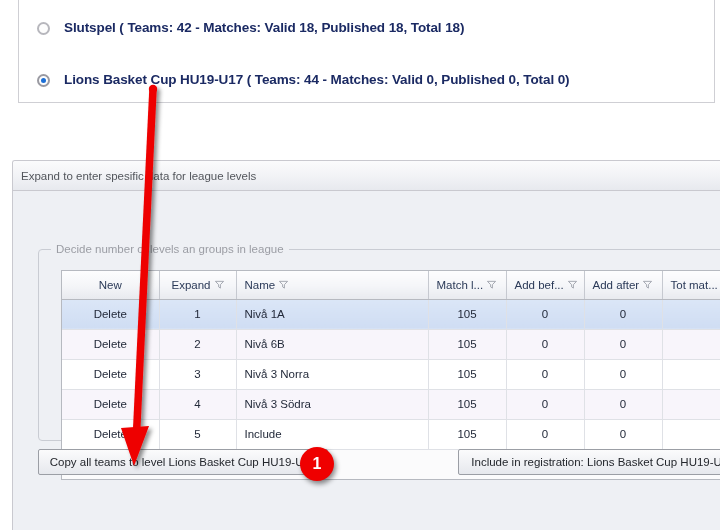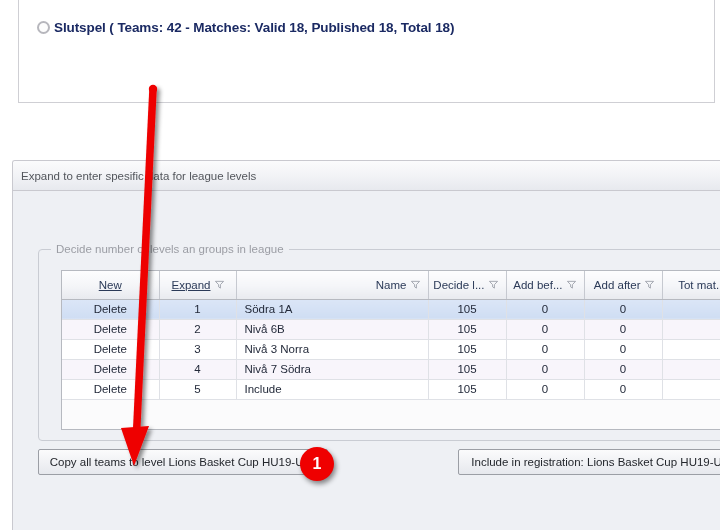--- a/index.html
+++ b/index.html
@@ -26,22 +26,22 @@
     height: 113px;
     background: #ffffff;
     border: 1px solid #cfcfd4;
     border-top: none;
     box-sizing: border-box;
   }
   .radio-row {
     position: absolute;
     left: 18px;
     display: flex;
-    align-items: center;
-    gap: 4px;
+    align-items: flex-end;
+    gap: 14px;
   }
   .radio-row.r1 { top: 30px; }
   .radio-row.r2 { top: 82px; }
   .radio-dot {
     width: 13px;
     height: 13px;
     border-radius: 50%;
     box-sizing: border-box;
     border: 2px solid #b7b7bd;
     background: #fdfdfd;
@@ -152,32 +152,32 @@
     font-size: 11.5px;
     font-weight: normal;
     color: #2b3a58;
     padding: 0 8px;
     box-sizing: border-box;
     white-space: nowrap;
   }
   table.grid th .th-inner {
     display: flex;
     align-items: center;
-    justify-content: flex-end;
+    justify-content: flex-start;
     gap: 4px;
   }
-  table.grid th.center .th-inner { justify-content: center; text-decoration: underline; }
+  table.grid th.center .th-inner { justify-content: center; }
   .filter-icon {
     flex: none;
     width: 9px;
     height: 9px;
     opacity: 0.8;
   }
   table.grid td {
-    height: 20px;
+    height: 30px;
     border-right: 1px solid #dfe1e6;
     border-bottom: 1px solid #dfe1e6;
     font-family: "Liberation Sans", sans-serif;
     font-size: 11.5px;
     color: #232a3a;
     padding: 0 8px;
     box-sizing: border-box;
     white-space: nowrap;
     overflow: hidden;
   }
@@ -243,20 +243,24 @@
 </head>
 <body>
 
 <div id="top-panel">
 
   <div class="radio-row r1">
     <span class="radio-dot"></span>
     <span class="radio-label">Slutspel ( Teams: 42 - Matches: Valid 18, Published 18, Total 18)</span>
   </div>
 
+  <div class="radio-row r2">
+    <span class="radio-dot checked"></span>
+    <span class="radio-label">Lions Basket Cup HU19-U17 ( Teams: 44 - Matches: Valid 0, Published 0, Total 0)</span>
+  </div>
 
 </div>
 
 <div id="main-panel">
 
   <div id="expander-header">
     <span id="expander-header-label">Expand to enter spesific data for league levels</span>
   </div>
 
   <div id="panel-body">
@@ -293,21 +297,21 @@
               <th>
                 <span class="th-inner">
                   <span>Name</span>
                   <svg class="filter-icon" viewBox="0 0 10 10">
                       <path d="M0.5 1.5 H9.5 L6 5.2 V9 L4 7.6 V5.2 Z" fill="none" stroke="#7b808c" stroke-width="0.9"></path>
                     </svg>
                 </span>
               </th>
               <th>
                 <span class="th-inner">
-                  <span>Decide l...</span>
+                  <span>Match l...</span>
                   <svg class="filter-icon" viewBox="0 0 10 10">
                       <path d="M0.5 1.5 H9.5 L6 5.2 V9 L4 7.6 V5.2 Z" fill="none" stroke="#7b808c" stroke-width="0.9"></path>
                     </svg>
                 </span>
               </th>
               <th>
                 <span class="th-inner">
                   <span>Add bef...</span>
                   <svg class="filter-icon" viewBox="0 0 10 10">
                       <path d="M0.5 1.5 H9.5 L6 5.2 V9 L4 7.6 V5.2 Z" fill="none" stroke="#7b808c" stroke-width="0.9"></path>
@@ -326,21 +330,21 @@
                 <span class="th-inner">
                   <span>Tot mat...</span>
                 </span>
               </th>
             </tr>
           </thead>
           <tbody>
             <tr class="row-selected">
               <td class="cmd">Delete</td>
               <td class="num">1</td>
-              <td class="txt">Södra 1A</td>
+              <td class="txt">Nivå 1A</td>
               <td class="num">105</td>
               <td class="num">0</td>
               <td class="num">0</td>
               <td class="num"></td>
             </tr>
             <tr class="row-alt">
               <td class="cmd">Delete</td>
               <td class="num">2</td>
               <td class="txt">Nivå 6B</td>
               <td class="num">105</td>
@@ -353,21 +357,21 @@
               <td class="num">3</td>
               <td class="txt">Nivå 3 Norra</td>
               <td class="num">105</td>
               <td class="num">0</td>
               <td class="num">0</td>
               <td class="num"></td>
             </tr>
             <tr class="row-alt">
               <td class="cmd">Delete</td>
               <td class="num">4</td>
-              <td class="txt">Nivå 7 Södra</td>
+              <td class="txt">Nivå 3 Södra</td>
               <td class="num">105</td>
               <td class="num">0</td>
               <td class="num">0</td>
               <td class="num"></td>
             </tr>
             <tr class="row-plain">
               <td class="cmd">Delete</td>
               <td class="num">5</td>
               <td class="txt">Include</td>
               <td class="num">105</td>

